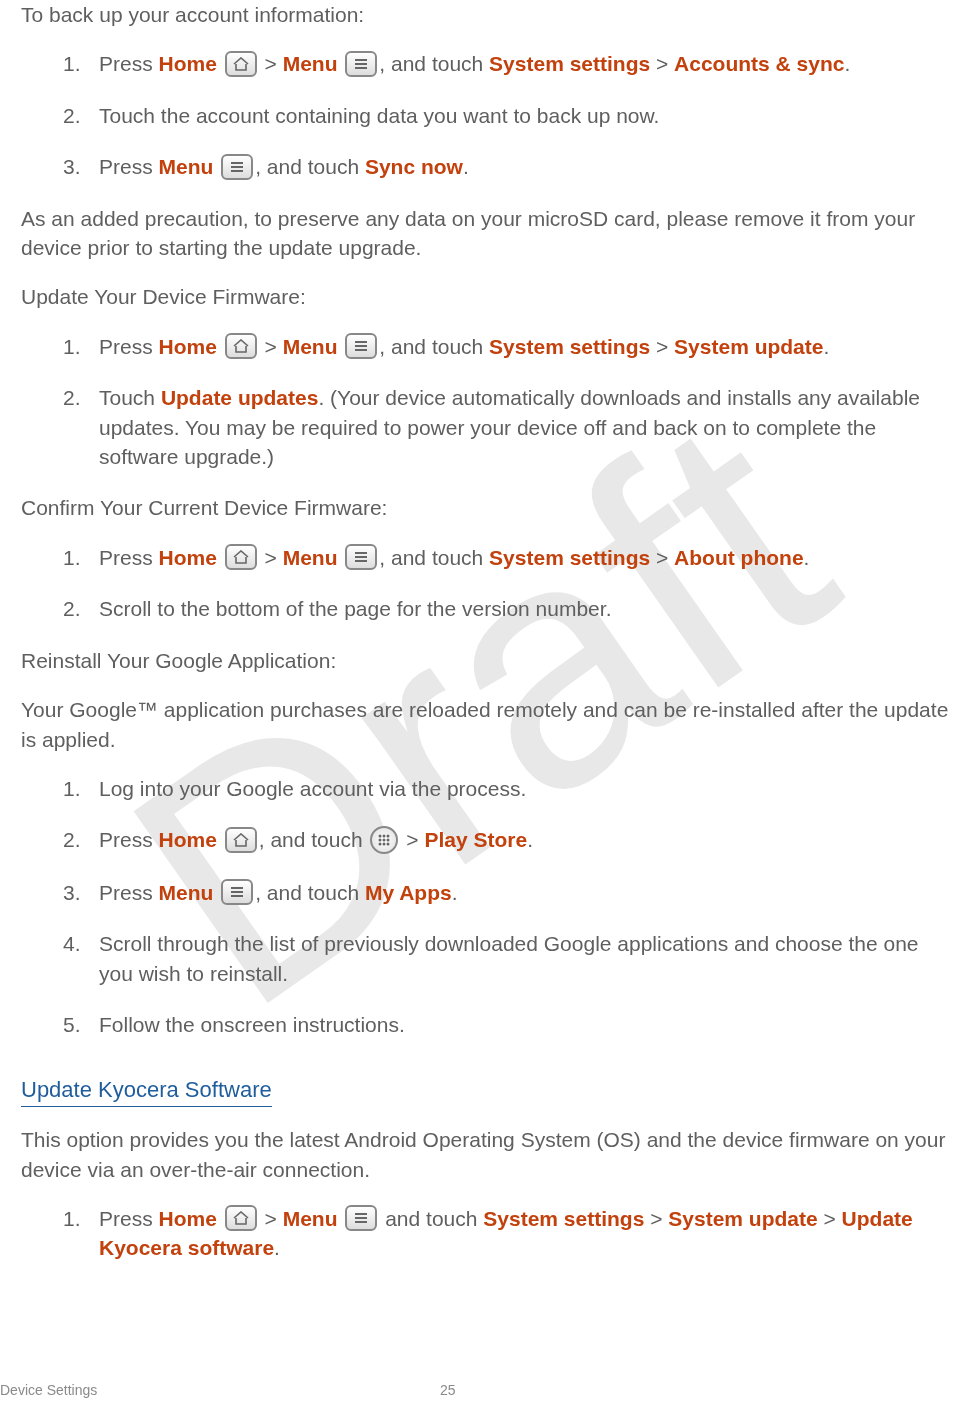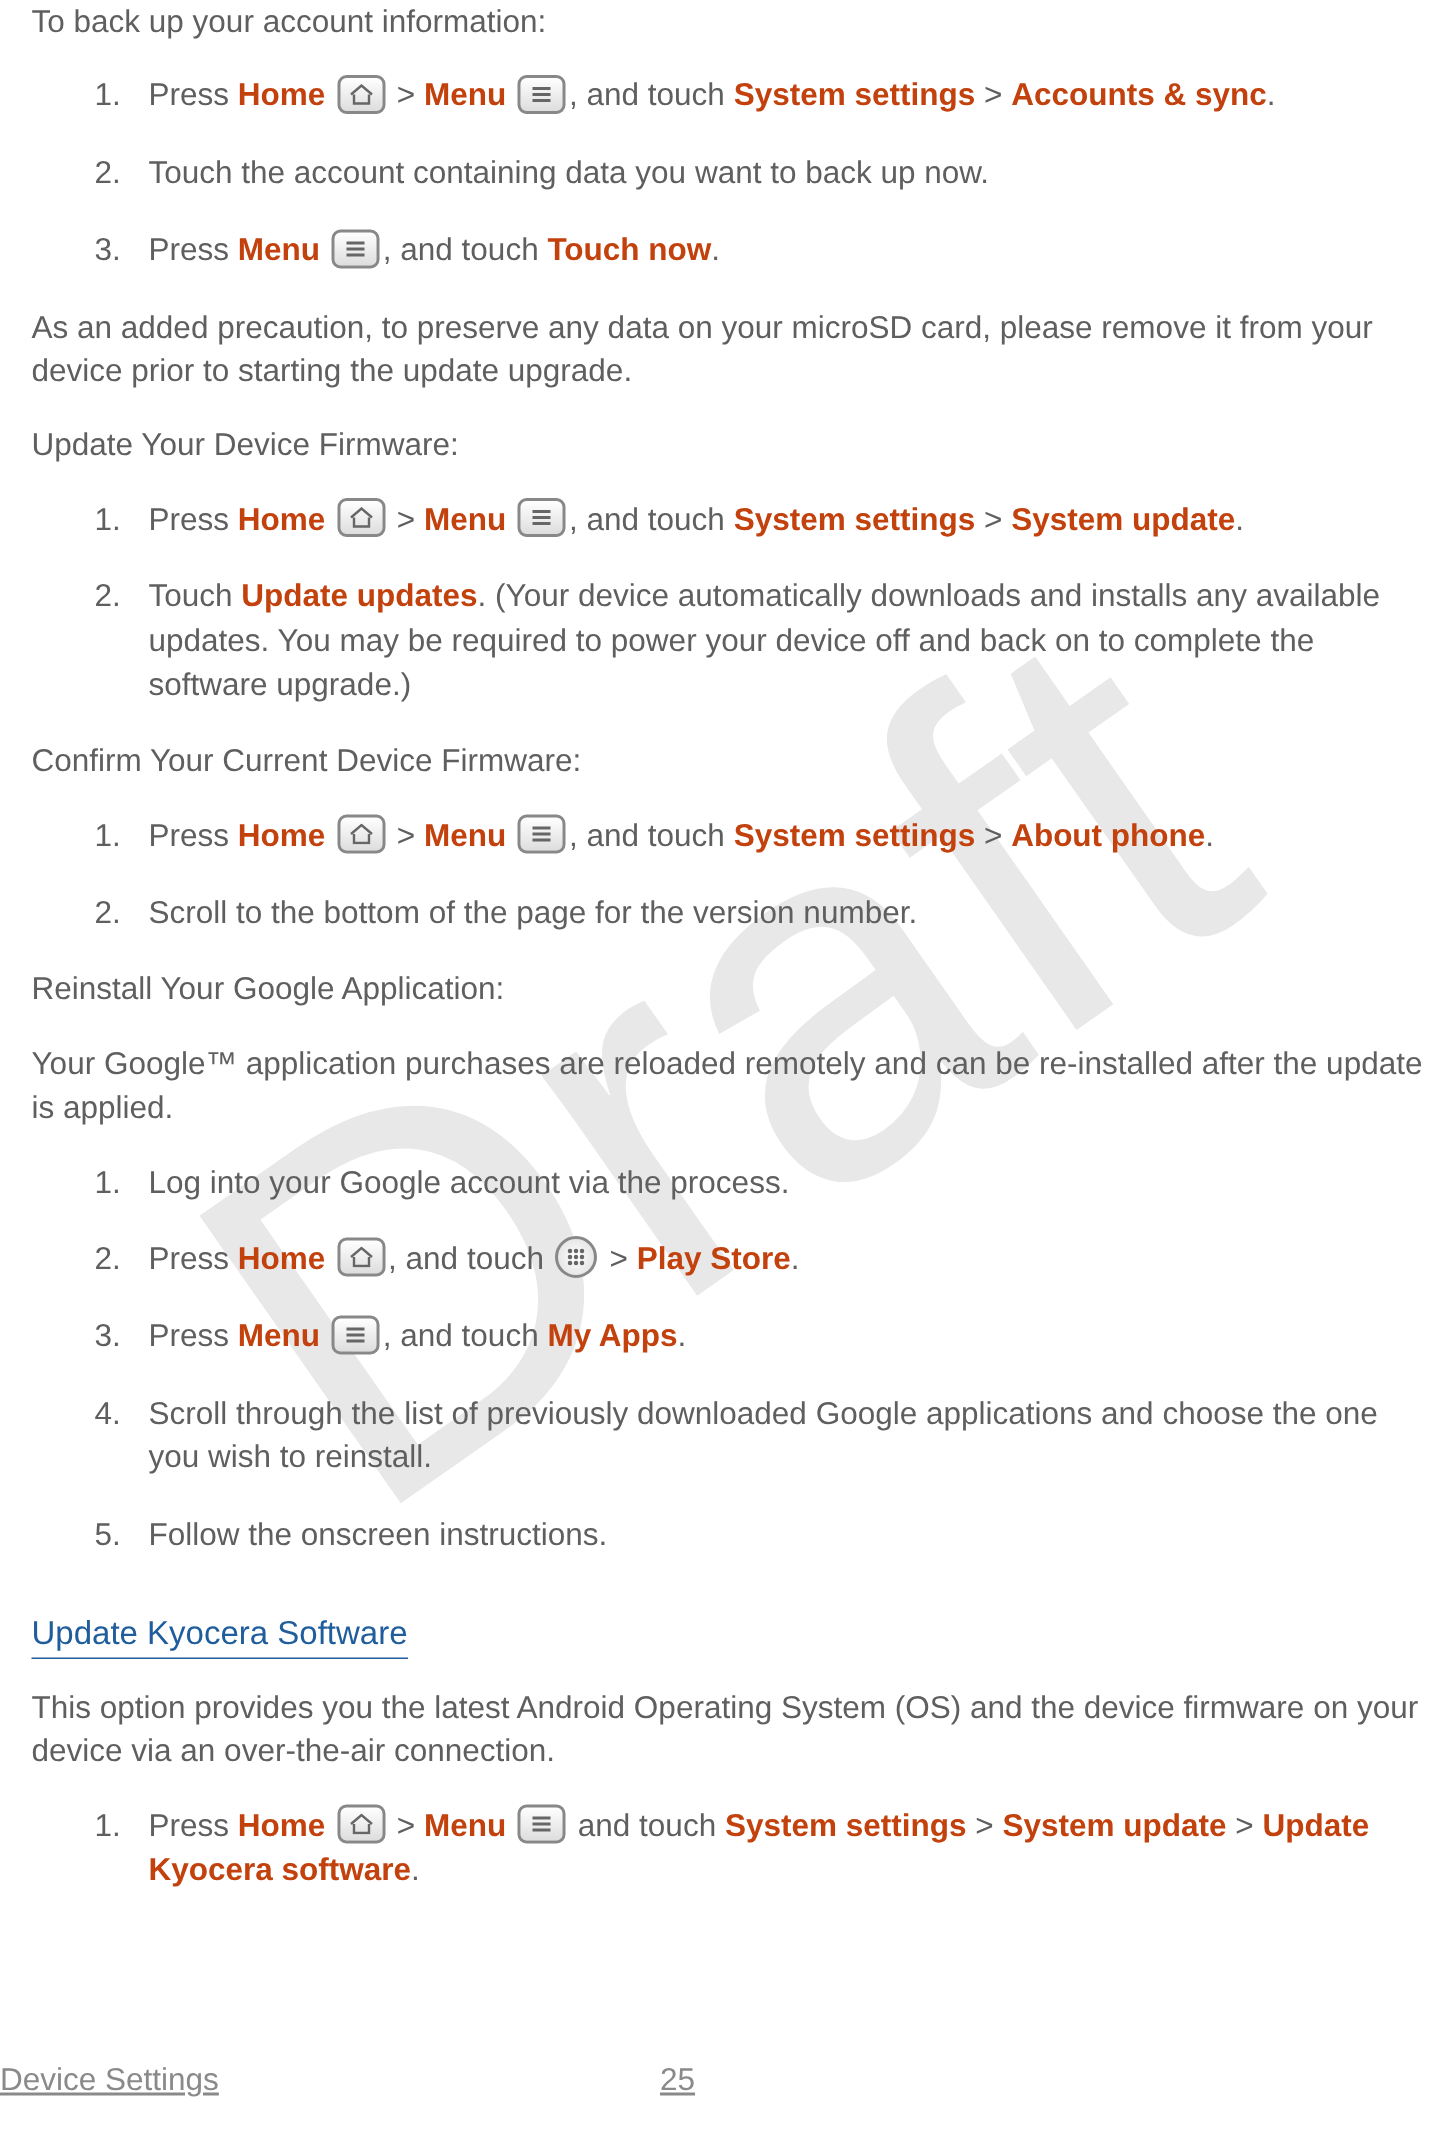--- a/index.html
+++ b/index.html
@@ -91,22 +91,21 @@
       font-size: 22px;
     }
     .footer {
       position: absolute;
       bottom: 20px;
       left: 0;
       width: 100%;
       display: flex;
       padding: 0 0 0 0;
       color: #8a8a8a;
-      font-size: 21px;
-      text-decoration: underline;
+      font-size: 14px;
     }
     .footer .fl { flex: 0 0 440px; }
     .footer .fc { flex: 0 0 auto; }
   </style>
 </head>
 <body>
 
 <div class="watermark">Draft</div>
 
 <div class="content">
@@ -140,21 +139,21 @@
     <li>
       <span class="num">3.</span>
       <span class="li-body">
         <span>Press </span><span class="bold">Menu</span>
         <span class="icon-box">
             <svg width="16" height="14" viewBox="0 0 16 14">
               <rect x="2" y="2" width="12" height="2" fill="#666"></rect>
               <rect x="2" y="6" width="12" height="2" fill="#666"></rect>
               <rect x="2" y="10" width="12" height="2" fill="#666"></rect>
             </svg>
-          </span><span>, and touch </span><span class="bold">Touch now</span><span>.</span>
+          </span><span>, and touch </span><span class="bold">Sync now</span><span>.</span>
       </span>
     </li>
   </ol>
 
   <p class="para">As an added precaution, to preserve any data on your microSD card, please remove it from your device prior to starting the update upgrade.</p>
 
   <p class="para">Update Your Device Firmware:</p>
 
   <ol>
     <li>

